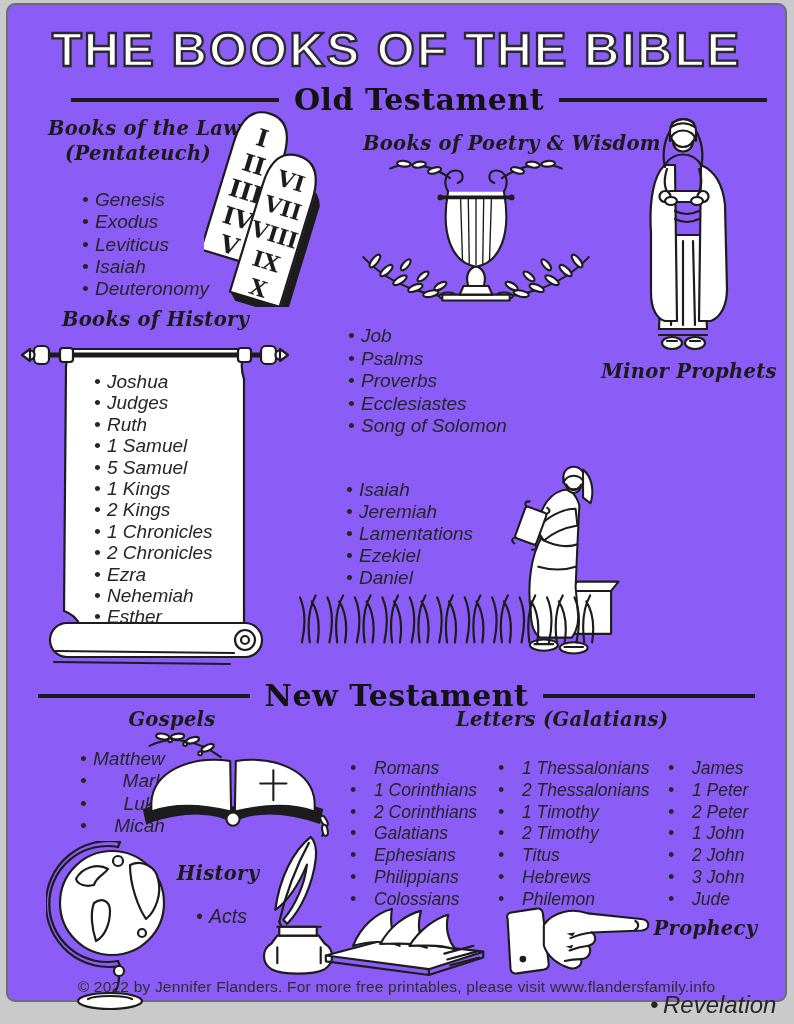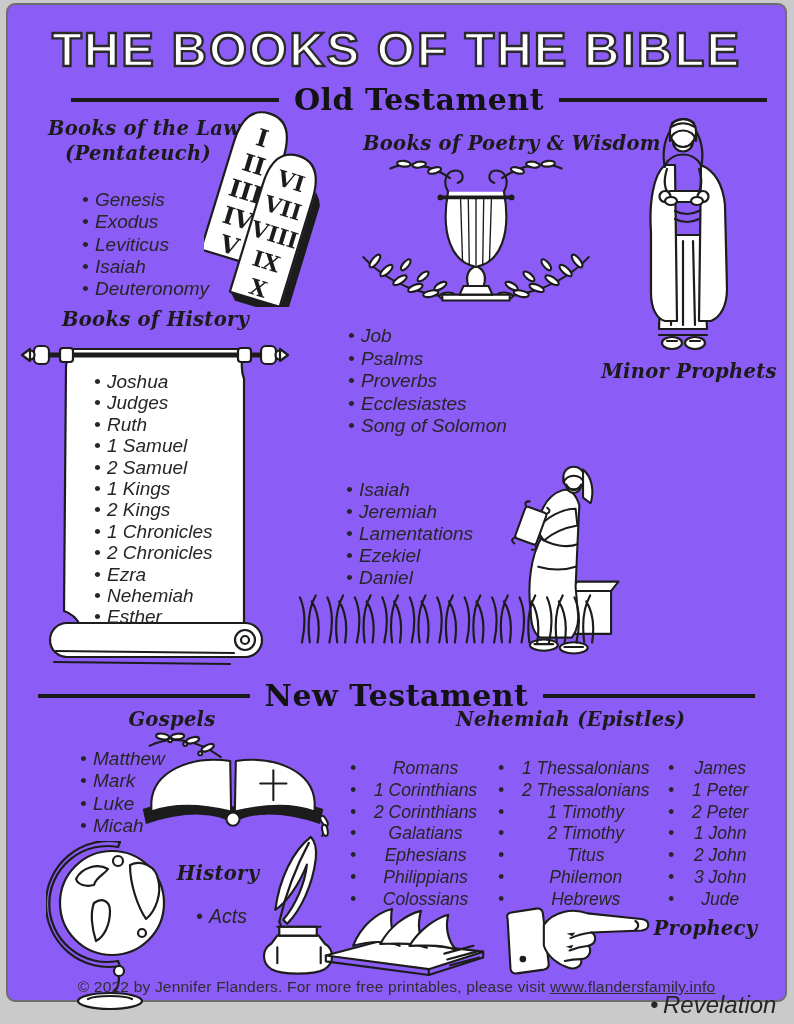--- a/index.html
+++ b/index.html
@@ -36,27 +36,27 @@
   }
   ul.books { position:absolute; list-style:none; margin:12px; padding:0; color:#262626;font-style:italic; }
   ul.books li { position:relative; padding-left:13px; white-space:nowrap; }
   ul.books li::before { content:"\2022"; position:absolute; left:0; }
   ul.m19 { font-size:19px; }
   .lh223 li { line-height:22.3px; }
   .lh214 li { line-height:21.4px; }
   .lh218 li { line-height:21.8px; }
   .lh220 li { line-height:22px; }
   .lh225 li { line-height:22.5px; }
-  ul.cols { font-size:17.5px;text-align:center; }
+  ul.cols { font-size:17.5px; }
   ul.cols li { padding-left:24px; line-height:21.8px; }
   .footer {
     position:absolute; left:0; right:0; top:973px; text-align:center;
     font-size:15.5px; color:#2e2e2e; letter-spacing:0.2px;
   }
-  .footer .link { text-decoration:underline; cursor:pointer; }
+  .footer .link { cursor:pointer; }
   svg { display:block; }
   .ink { stroke:#1c1c1c; fill:none; stroke-width:2.2; stroke-linecap:round; stroke-linejoin:round; }
   .inkf { stroke:#1c1c1c; fill:#ffffff; stroke-width:2.2; stroke-linejoin:round; }
   .rn { font-family:"DejaVu Serif", serif; font-weight:700; text-anchor:middle; fill:#1c1c1c; }
 </style>
 </head>
 <body>
 
 <div class="page">
 
@@ -185,21 +185,21 @@
         <circle class="inkf" cx="260" cy="20" r="4.5"></circle>
         <path class="inkf" d="M2,20 L10,14 L10,26 Z"></path>
         <path class="inkf" d="M268,20 L260,14 L260,26 Z"></path>
       </g>
     </svg>
     <ul class="books m19 lh214" style="left:62px; top:24px;">
         <li>Joshua</li>
         <li>Judges</li>
         <li>Ruth</li>
         <li>1 Samuel</li>
-        <li>2 Samuel</li>
+        <li>5 Samuel</li>
         <li>1 Kings</li>
         <li>2 Kings</li>
         <li>1 Chronicles</li>
         <li>2 Chronicles</li>
         <li>Ezra</li>
         <li>Nehemiah</li>
         <li>Esther</li>
       </ul>
   </div>
 
@@ -265,21 +265,21 @@
   </div>
   <div class="script" style="left:591px; top:354px; width:180px;">Minor Prophets</div>
 
   <div class="testament" style="top:676px;align-items:center;">
     <div class="rule" style="width:212px;"></div>
     <div class="txt">New Testament</div>
     <div class="rule" style="width:212px;"></div>
   </div>
 
   <div class="script" style="left:84px; top:702px; width:160px;">Gospels</div>
-  <ul class="books m19 lh223" style="left:60px; top:731px;">
+  <ul class="books m19 lh223" style="left:60px; top:731px;text-align:right;">
       <li>Matthew</li>
       <li>Mark</li>
       <li>Luke</li>
       <li>Micah</li>
     </ul>
 
   <div class="abs" style="left:124px; top:724px;">
     <svg width="202" height="122" viewBox="0 0 210 130">
       <path class="ink" d="M92,30 C68,12 40,6 16,18"></path>
       <g class="inkf" stroke-width="1.8">
@@ -295,38 +295,38 @@
       <path class="inkf" stroke-width="2.5" d="M18,78 C20,46 58,28 102,34 L103,88 C70,80 40,80 18,88 Z"></path>
       <path class="inkf" stroke-width="2.5" d="M192,78 C190,46 152,28 108,34 L107,88 C140,80 170,80 192,88 Z"></path>
       <path class="ink" stroke-width="3.5" d="M148,44 L148,76 M134,58 L162,58"></path>
       <circle class="inkf" cx="105" cy="96" r="7"></circle>
       <path class="ink" d="M196,90 C204,98 206,106 200,114"></path>
       <ellipse class="inkf" stroke-width="1.8" transform="rotate(60 202 98)" cx="202" cy="98" rx="6" ry="2.8"></ellipse>
       <ellipse class="inkf" stroke-width="1.8" transform="rotate(78 203 108)" cx="203" cy="108" rx="6" ry="2.8"></ellipse>
     </svg>
   </div>
 
-  <div class="script" style="left:448px; top:702px; width:180px;">Nehemiah (Epistles)</div>
+  <div class="script" style="left:448px; top:702px; width:180px;">Letters (Galatians)</div>
   <ul class="books cols" style="left:330px; top:741px;">
       <li>Romans</li>
       <li>1 Corinthians</li>
       <li>2 Corinthians</li>
       <li>Galatians</li>
       <li>Ephesians</li>
       <li>Philippians</li>
       <li>Colossians</li>
     </ul>
   <ul class="books cols" style="left:478px; top:741px;">
       <li>1 Thessalonians</li>
       <li>2 Thessalonians</li>
       <li>1 Timothy</li>
       <li>2 Timothy</li>
       <li>Titus</li>
+      <li>Hebrews</li>
       <li>Philemon</li>
-      <li>Hebrews</li>
     </ul>
   <ul class="books cols" style="left:648px; top:741px;">
       <li>James</li>
       <li>1 Peter</li>
       <li>2 Peter</li>
       <li>1 John</li>
       <li>2 John</li>
       <li>3 John</li>
       <li>Jude</li>
     </ul>

